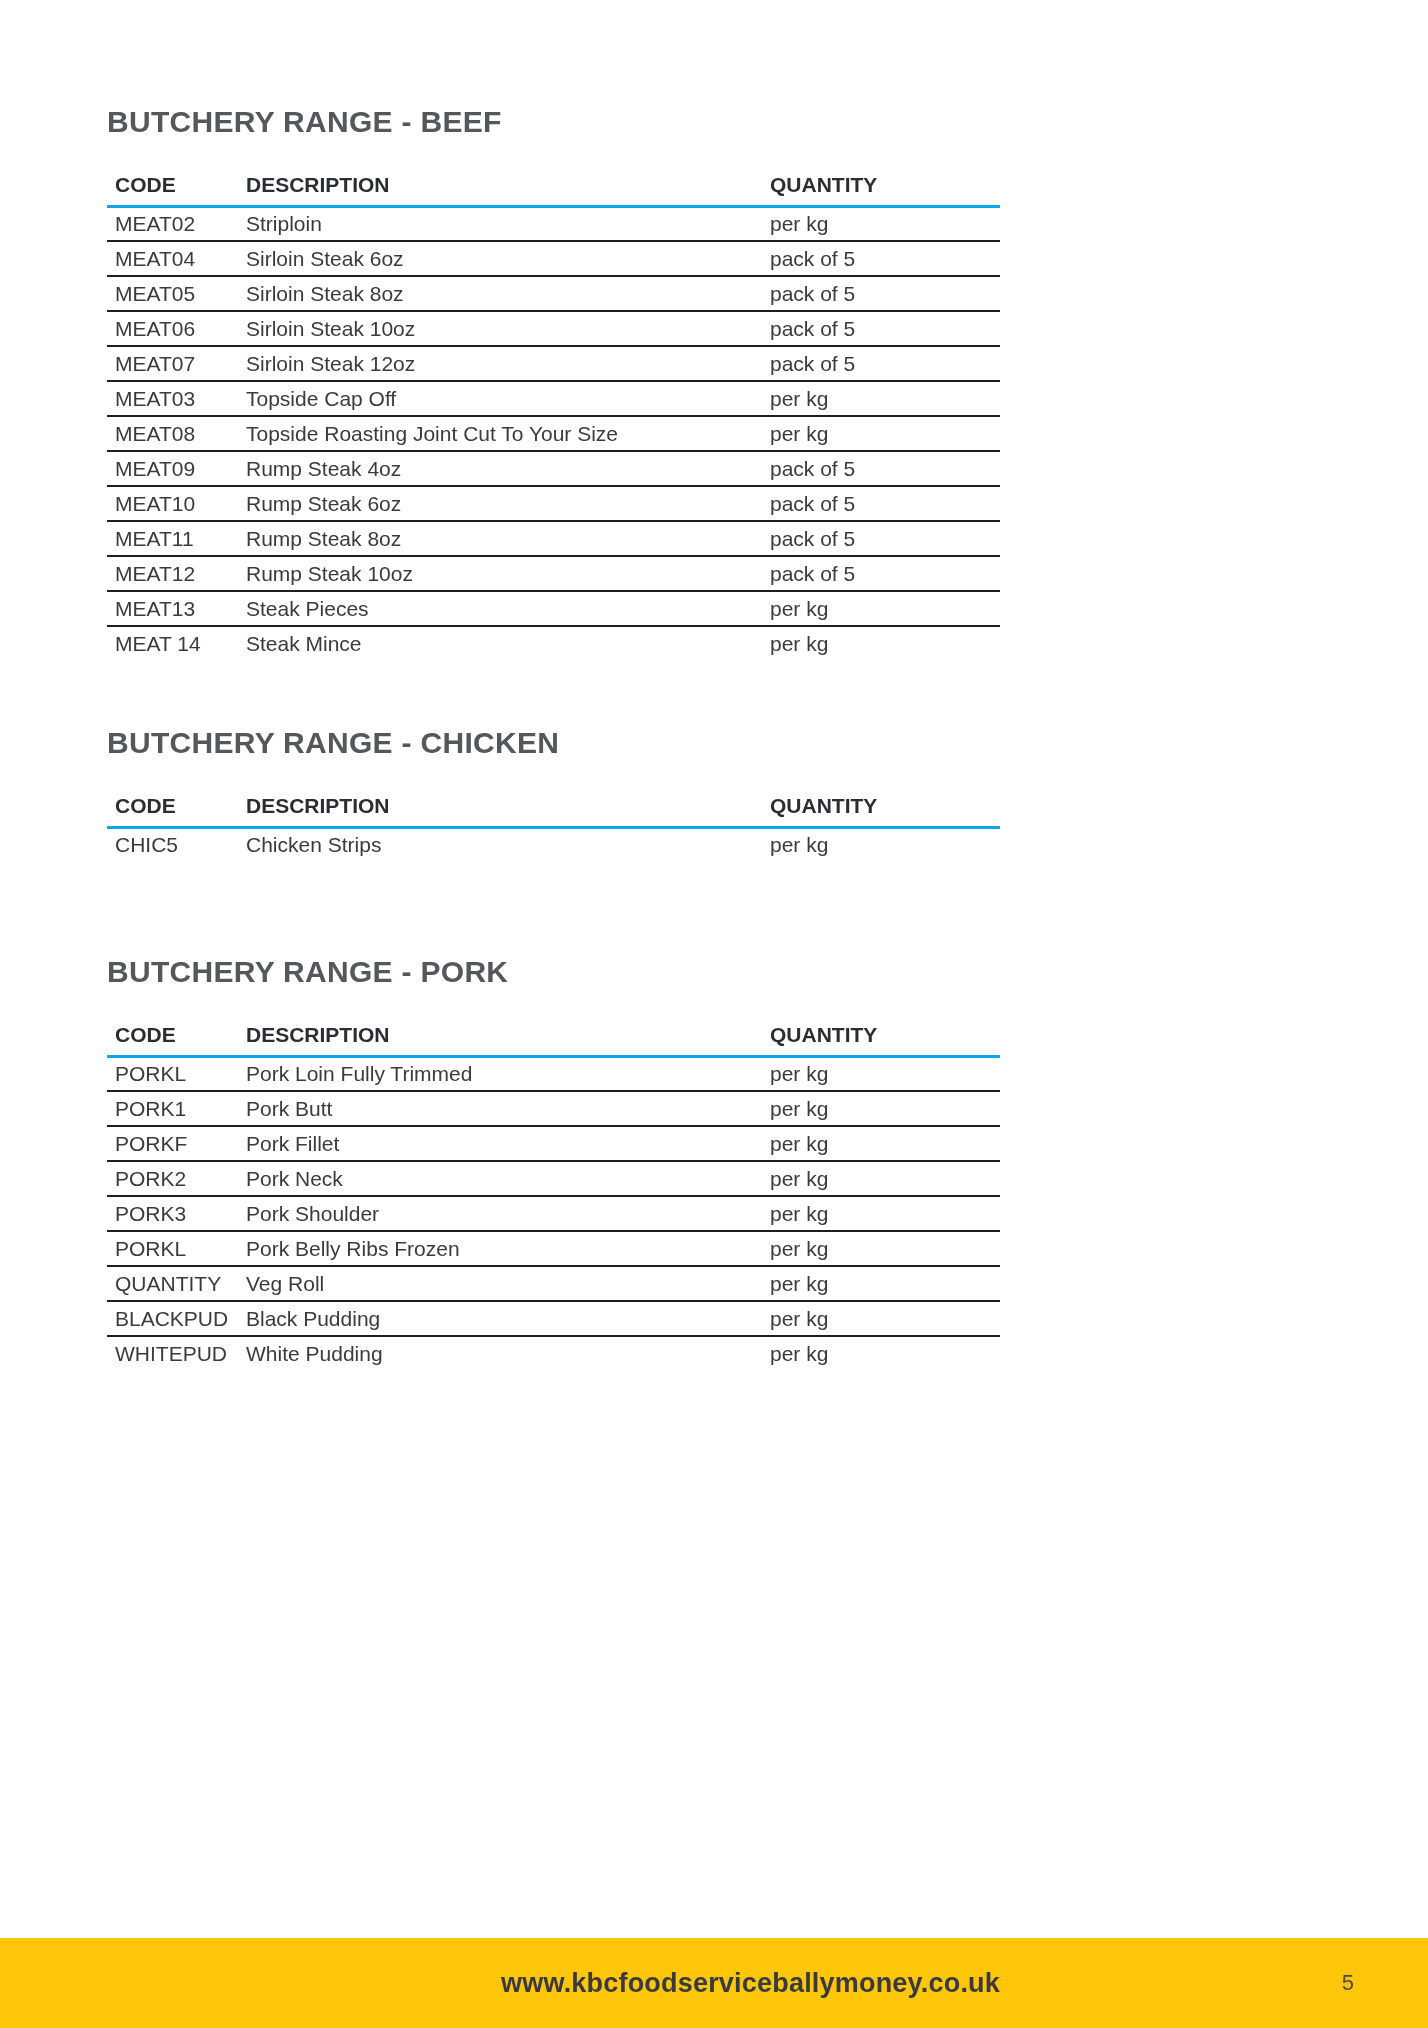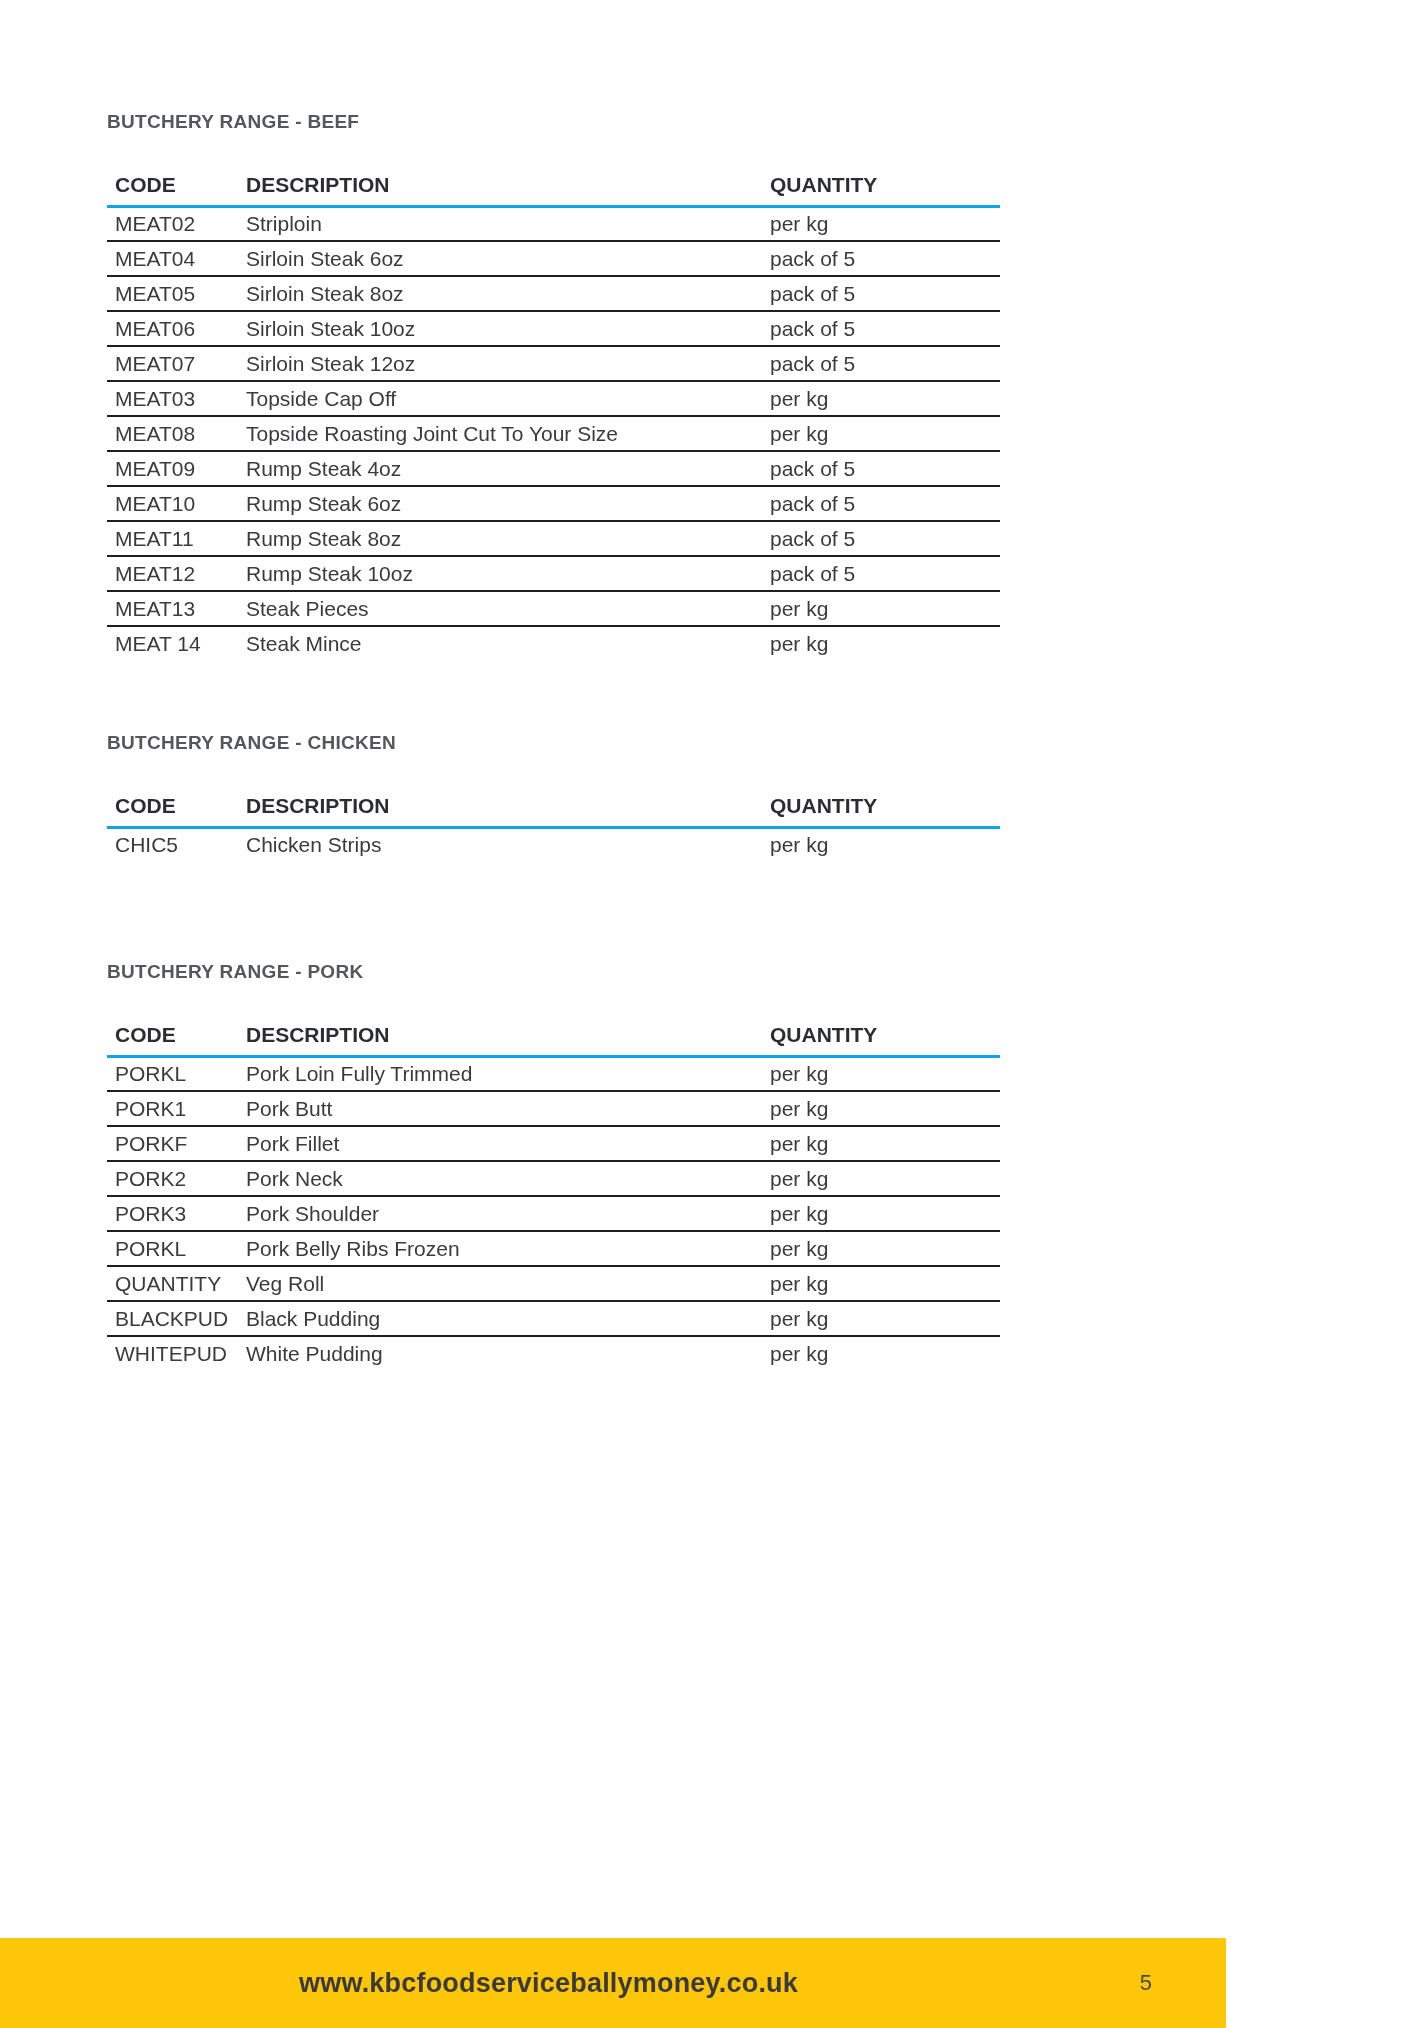--- a/index.html
+++ b/index.html
@@ -20,21 +20,21 @@
     position: absolute;
     top: 0;
     left: 107px;
     width: 893px;
   }
   .section { margin: 0; }
   .sec-beef { padding-top: 104px; margin-bottom: 64px; }
   .sec-chicken { margin-bottom: 92px; }
   .section h2 {
     margin: 0 0 26px 0;
-    font-size: 19px;
+    font-size: 30px;
     line-height: 36px;
     font-weight: 700;
     color: #55575b;
     letter-spacing: 0.3px;
   }
   table.product-table {
     width: 893px;
     border-collapse: collapse;
     table-layout: fixed;
   }
@@ -62,21 +62,21 @@
   tbody tr:last-child td { border-bottom: none; }
   .col-code { padding-left: 8px; }
   .col-description { padding-left: 0; }
   .col-quantity { text-align: left; padding-right: 67px; }
   thead th.col-quantity { padding-right: 60px; }
 
   .footer {
     position: absolute;
     left: 0;
     bottom: 0;
-    width: 1226px;
+    width: 1428px;
     height: 90px;
     background: #fdc608;
   }
   .footer-url {
     position: absolute;
     right: 428px;
     top: 50%;
     transform: translateY(-50%);
     font-size: 27px;
     font-weight: 700;

